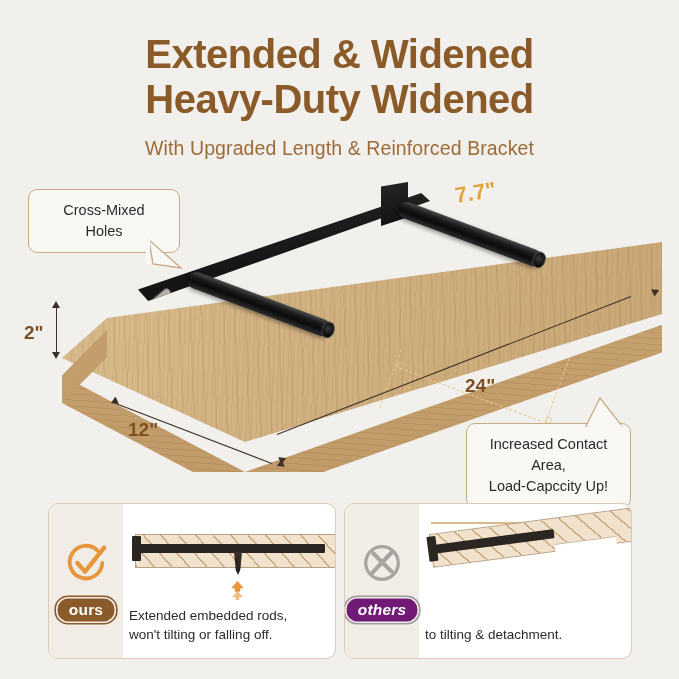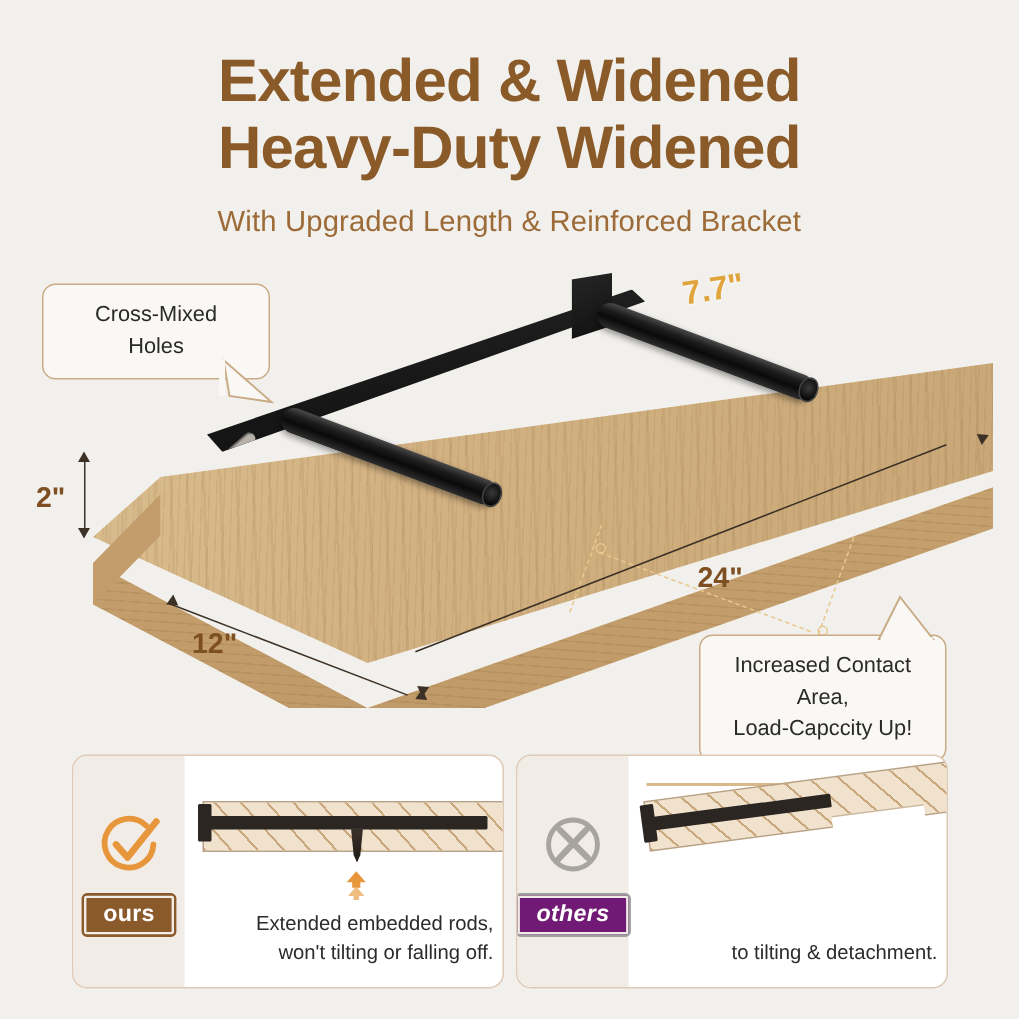--- a/index.html
+++ b/index.html
@@ -167,29 +167,29 @@
   .panel-ours   { left:48px; }
   .panel-others { left:344px; }
   .panel-iconcol {
     width:74px; flex:0 0 74px; background:#f2ece6;
     display:flex; flex-direction:column; align-items:center;
     justify-content:center; gap:11px;
   }
   .panel-body { flex:1; position:relative; }
 
   .badge {
-    padding:4px 13px; border-radius:2px; color:#fff;
+    padding:4px 13px; border-radius:12px; color:#fff;
     font-size:15.5px; font-weight:bold; letter-spacing:.2px;
   }
   .badge-ours   { background:#8b5a2b; box-shadow:inset 0 0 0 1.6px #f2ece6, 0 0 0 1.6px #8b5a2b; }
   .badge-others { background:#701a75; box-shadow:inset 0 0 0 1.6px #f2ece6, 0 0 0 1.6px #9e9e9e;font-style:italic; }
 
   .caption {
     position:absolute; left:6px; right:6px; bottom:13px;
-    text-align:right; font-size:13.5px; line-height:1.45; color:#2b2b2b;
+    text-align:left; font-size:13.5px; line-height:1.45; color:#2b2b2b;
   }
 
   
   .wood-mini {
     position:absolute;
     background:
       repeating-linear-gradient(48deg, #c9a87e 0 1.4px, #f0e2cd 1.4px 13px);
     border:1px solid #b9a183;
   }
   .mini-ours   { left:12px; top:30px; width:208px; height:34px; }

